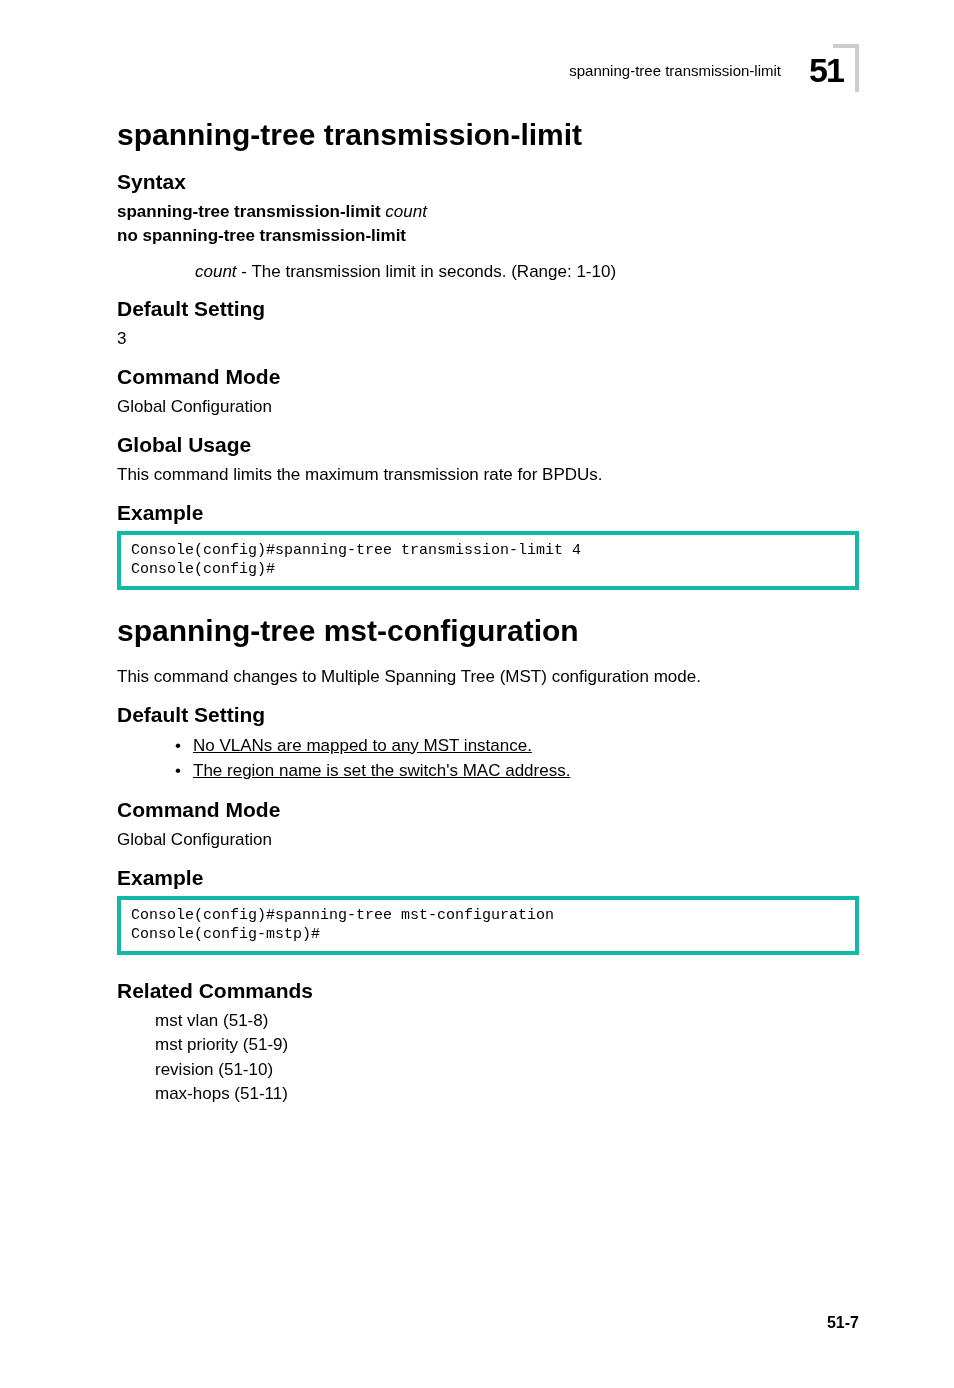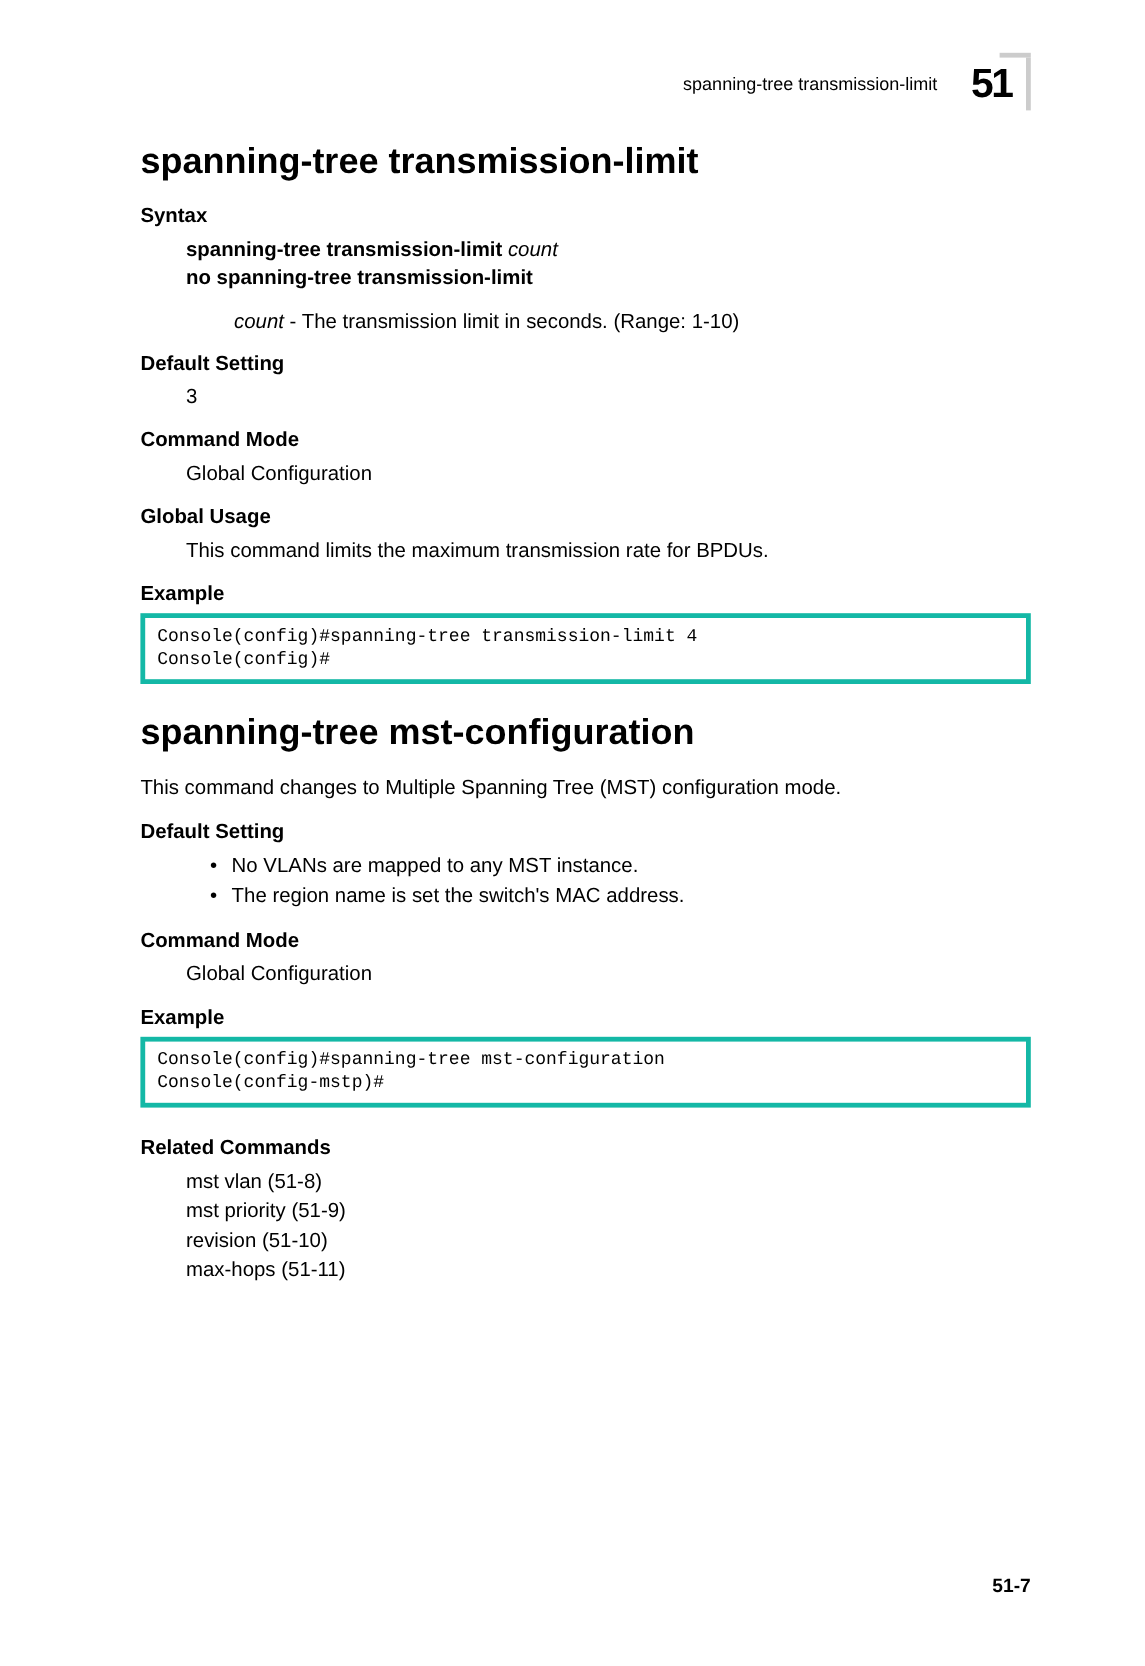--- a/index.html
+++ b/index.html
@@ -64,44 +64,44 @@
     font-size: 30px;
     font-weight: bold;
     margin: 24px 0 18px 0;
   }
   p.intro {
     font-size: 17px;
     line-height: 1.35;
     margin: 0 0 14px 0;
   }
   .sub-head {
-    font-size: 17px;
+    font-size: 21px;
     font-weight: bold;
     margin: 14px 0 6px 0;
   }
   .indent-1 {
-    margin-left: 38px;
   }
   .indent-2 {
     margin-left: 78px;
   }
   .syntax-line {
     font-size: 17px;
     line-height: 1.4;
   }
   .bold { font-weight: bold; }
   .italic { font-style: italic; }
   .plain-text {
     font-size: 17px;
     line-height: 1.4;
   }
   ul.bullets {
     list-style: none;
     padding: 0;
     margin: 4px 0 0 58px;
+    text-decoration: underline;
   }
   ul.bullets li {
     font-size: 17px;
     line-height: 1.5;
     position: relative;
     padding-left: 18px;
   }
   ul.bullets li::before {
     content: "•";
     position: absolute;

